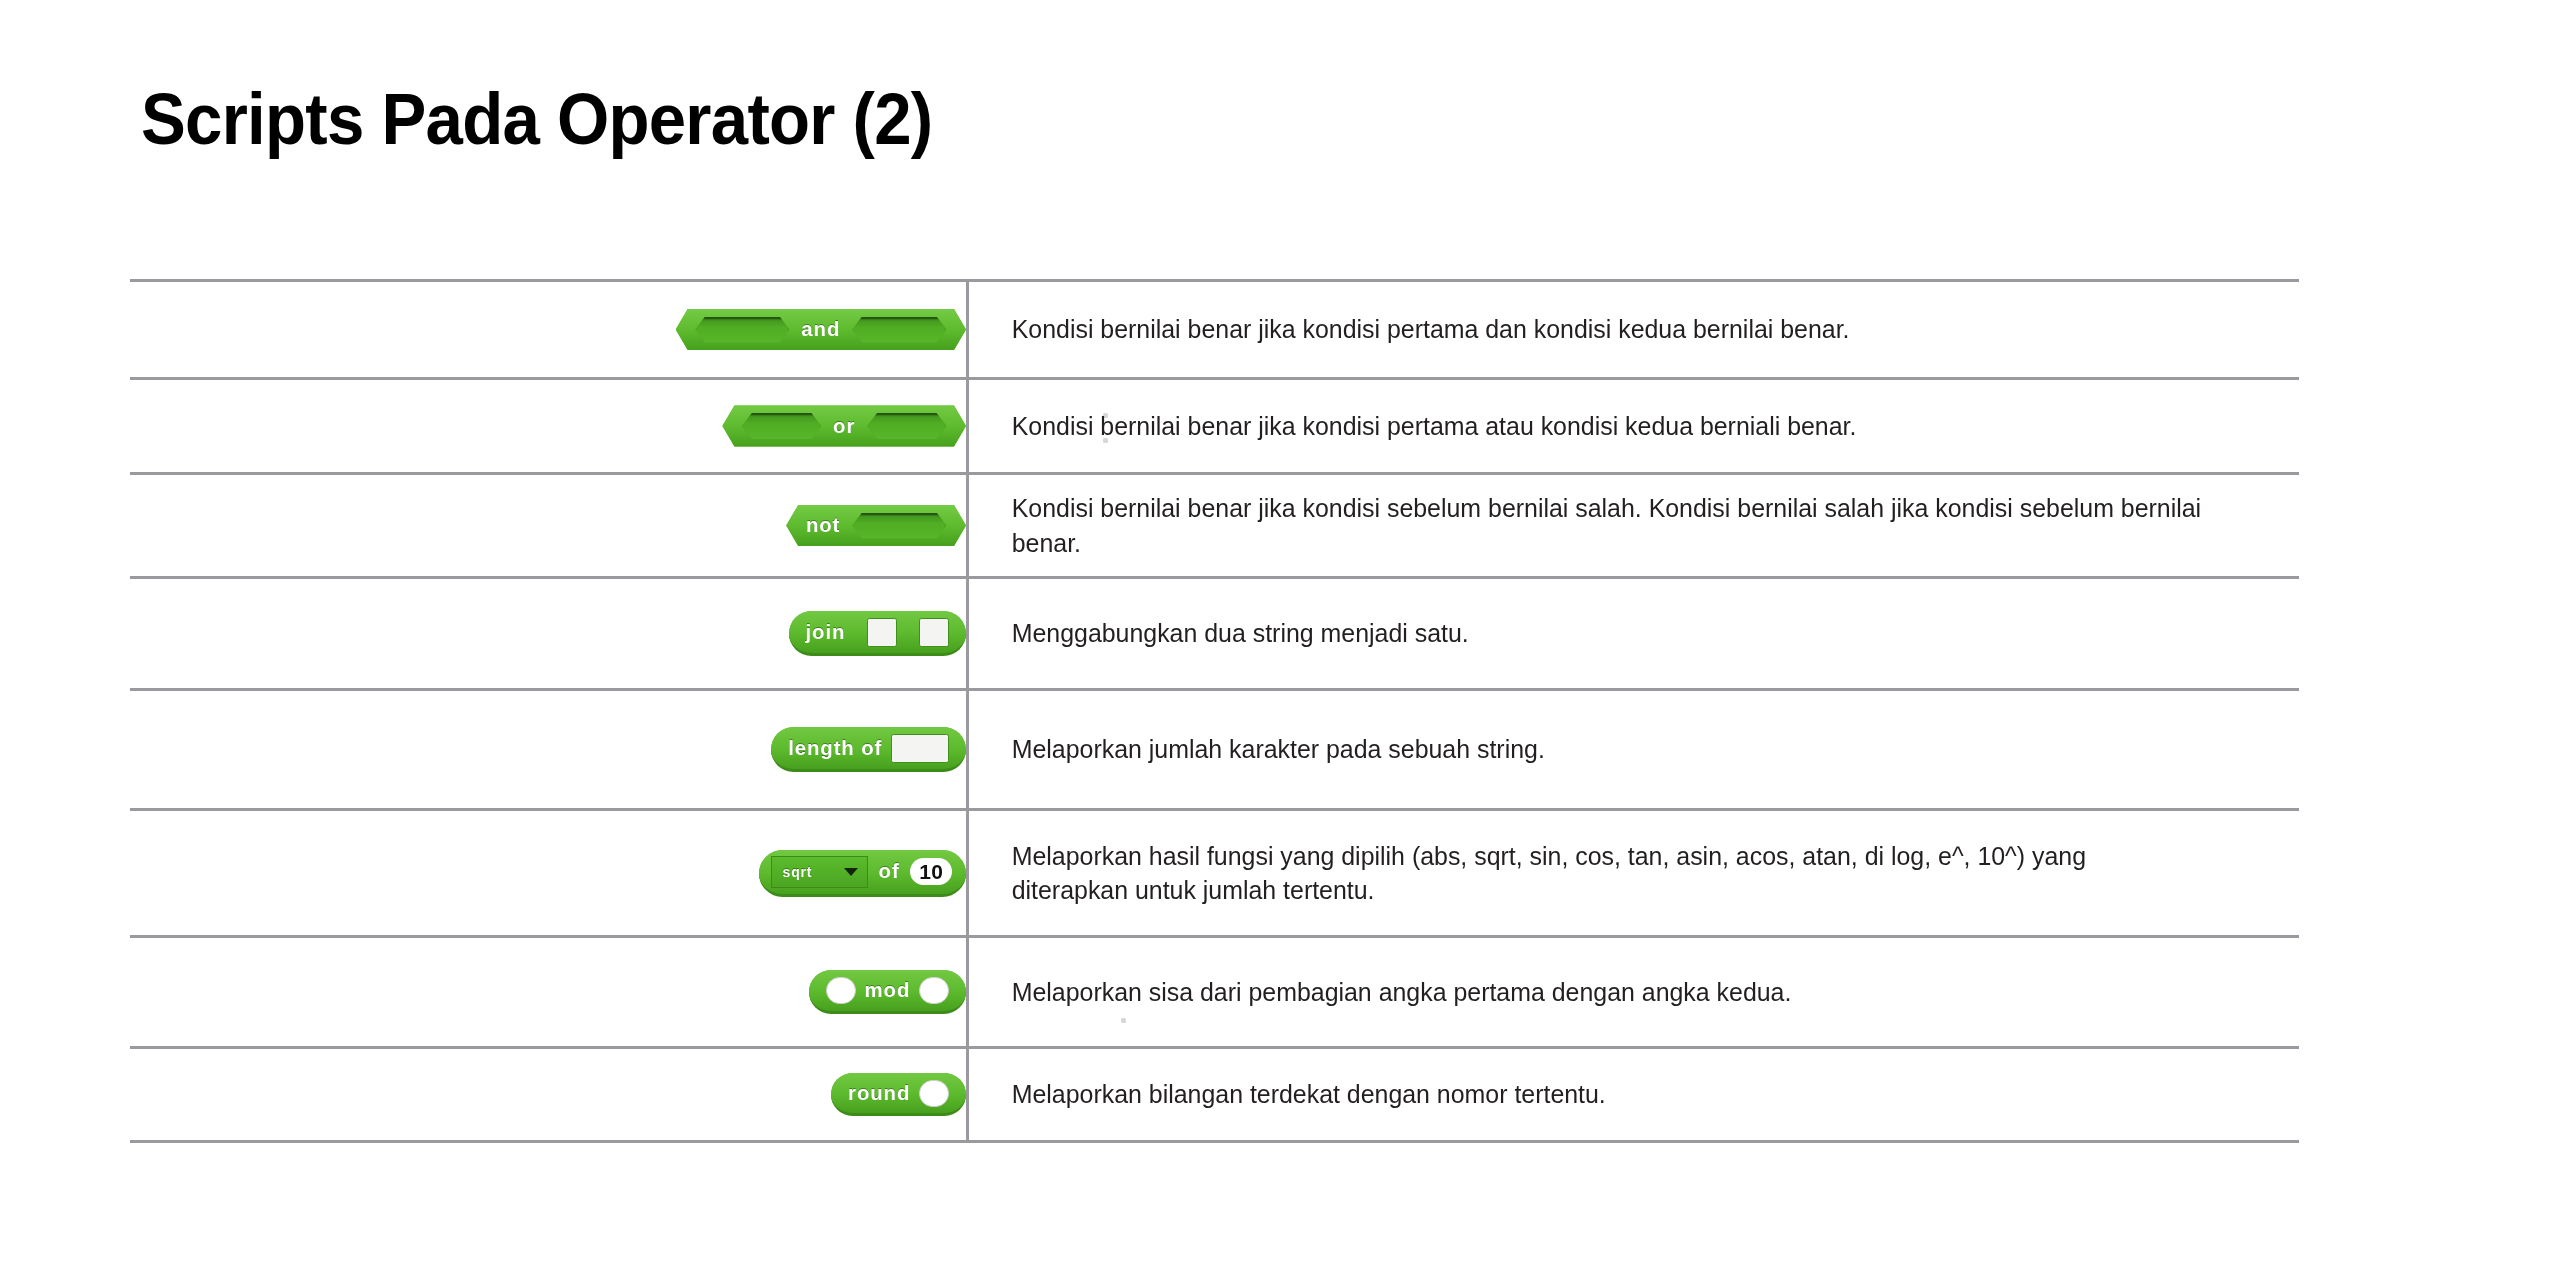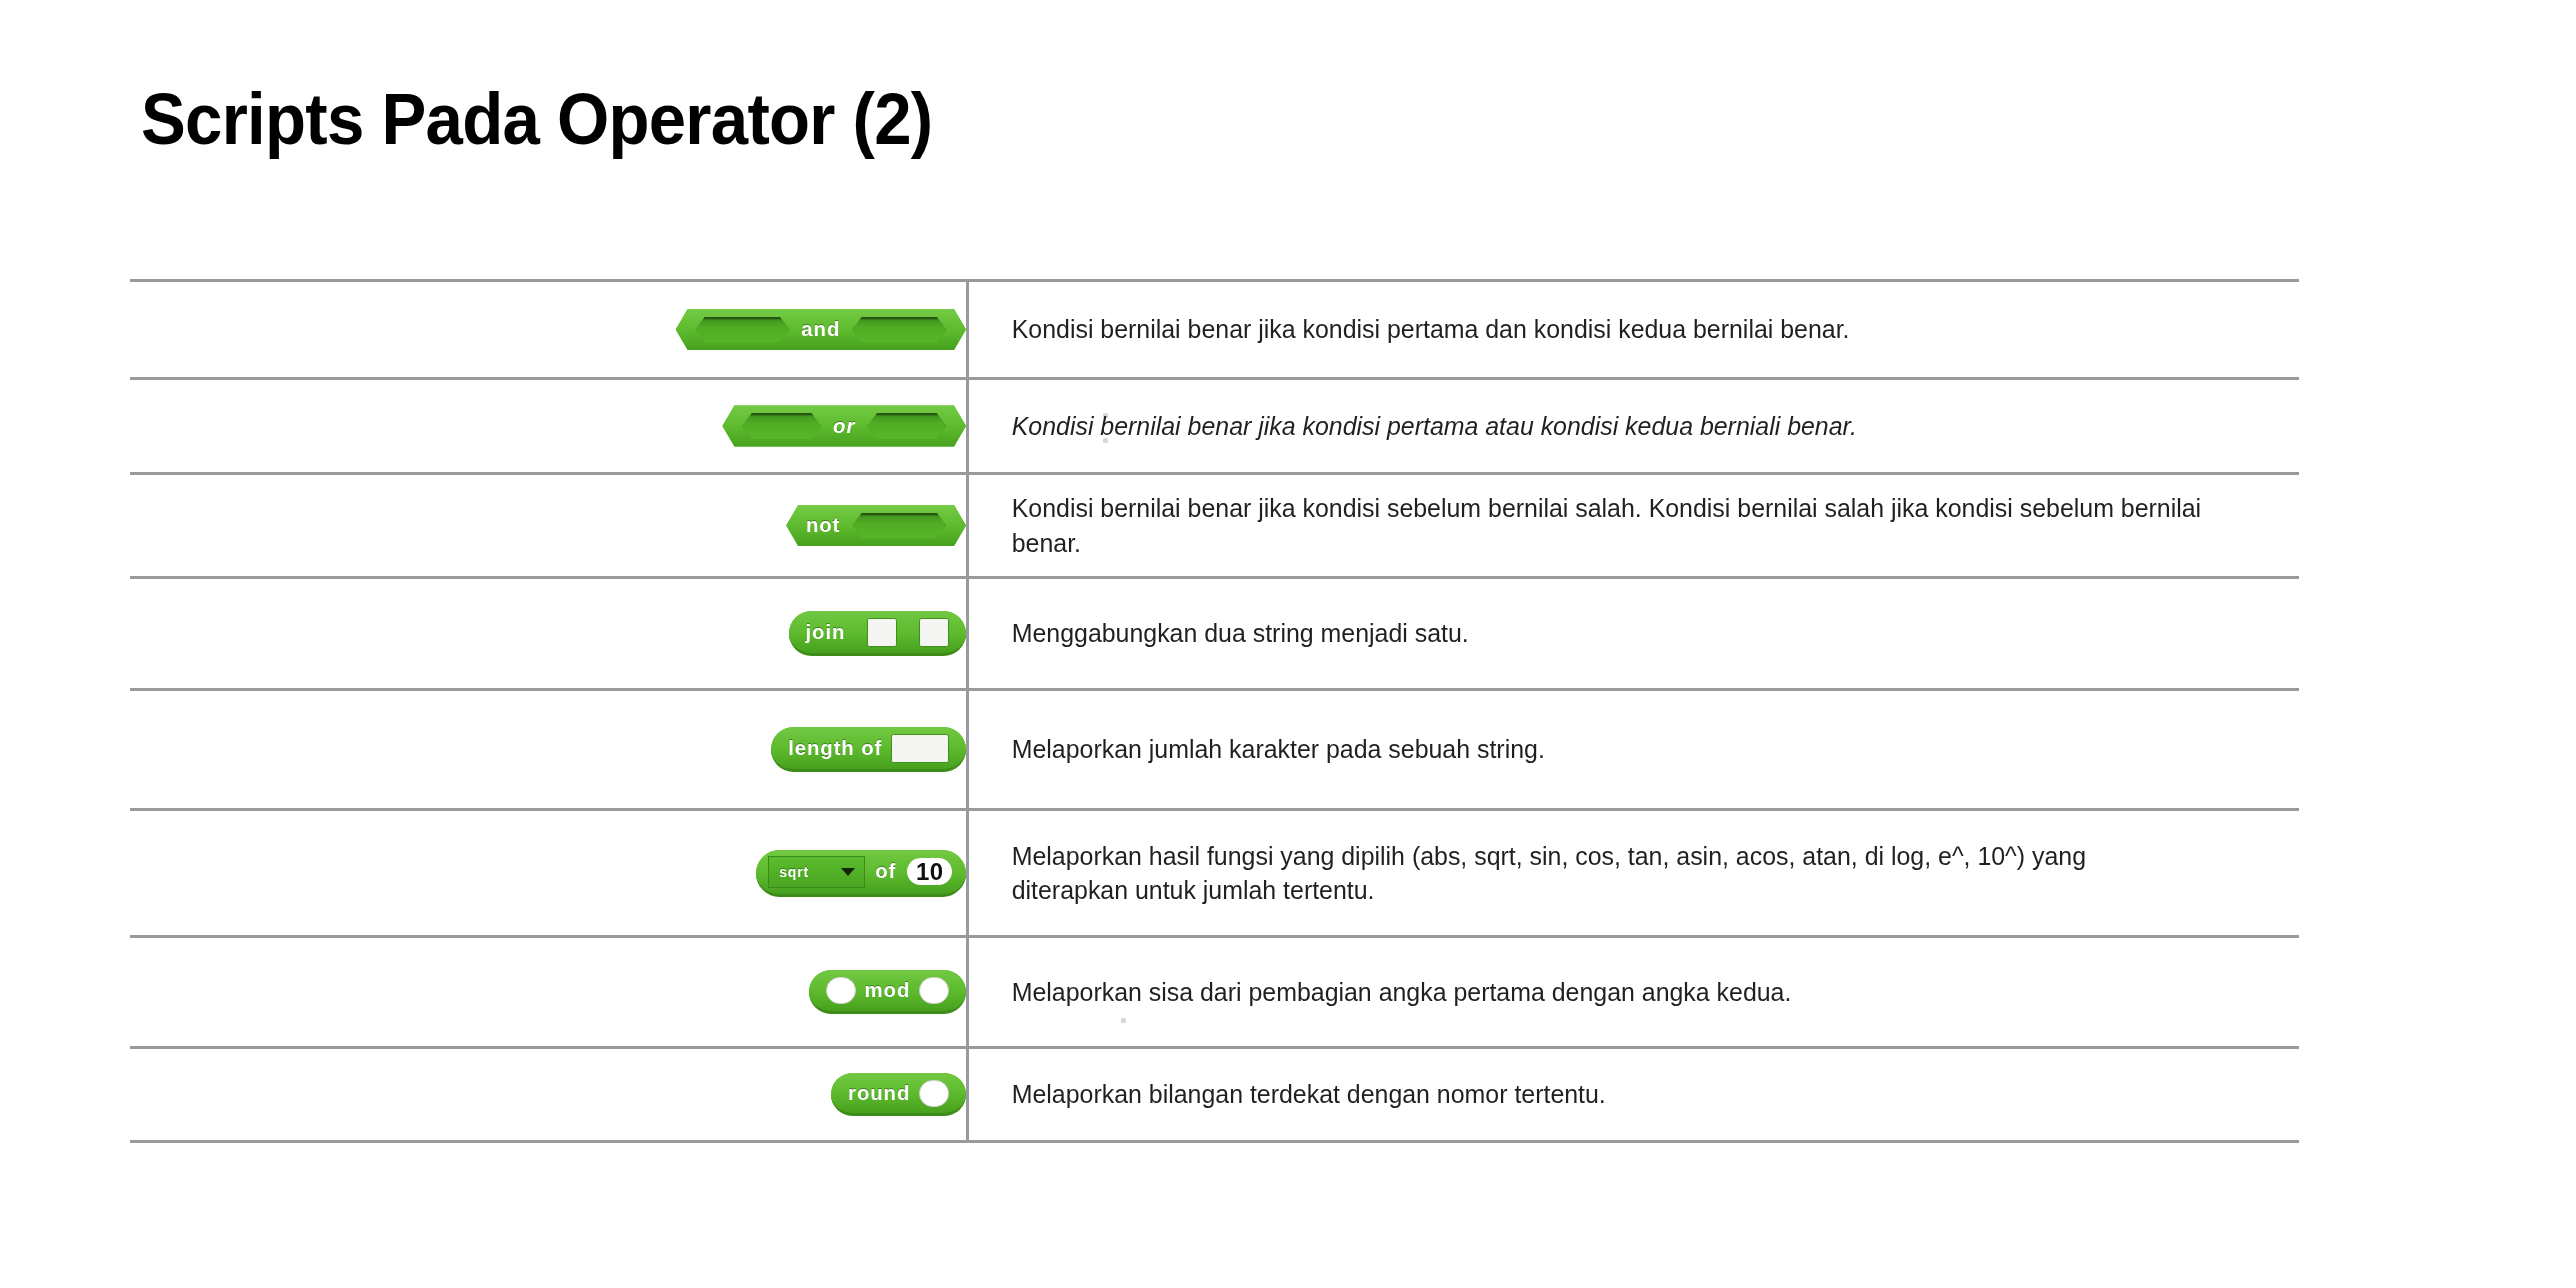--- a/index.html
+++ b/index.html
@@ -144,21 +144,21 @@
     display: inline-flex;
     align-items: center;
     justify-content: center;
     min-width: 38px;
     height: 27px;
     padding: 0 9px;
     background: #ffffff;
     border-radius: 756px;
     color: #111111;
     font-weight: bold;
-    font-size: 24px;
+    font-size: 21px;
     text-shadow: none;
     letter-spacing: 0.4px;
     box-sizing: border-box;
   }
 
   
   .slot-drop {
     display: inline-flex;
     align-items: center;
     justify-content: space-between;
@@ -209,21 +209,21 @@
           <span class="slot-hex"></span>
           <span class="sb-label">and</span>
           <span class="slot-hex"></span>
         </span>
       </td>
       <td class="desc-cell">
         <span class="desc-text">Kondisi bernilai benar jika kondisi pertama dan kondisi kedua bernilai benar.</span>
       </td>
     </tr>
 
-    <tr style="height:95px;font-style:italic;">
+    <tr style="height:95px;">
       <td class="block-cell">
         <span class="sb sb-hex">
           <span class="slot-hex narrow"></span>
           <span class="sb-label">or</span>
           <span class="slot-hex narrow"></span>
         </span>
       </td>
       <td class="desc-cell">
         <span class="desc-text">Kondisi bernilai benar jika kondisi pertama atau kondisi kedua berniali benar.</span>
       </td>

